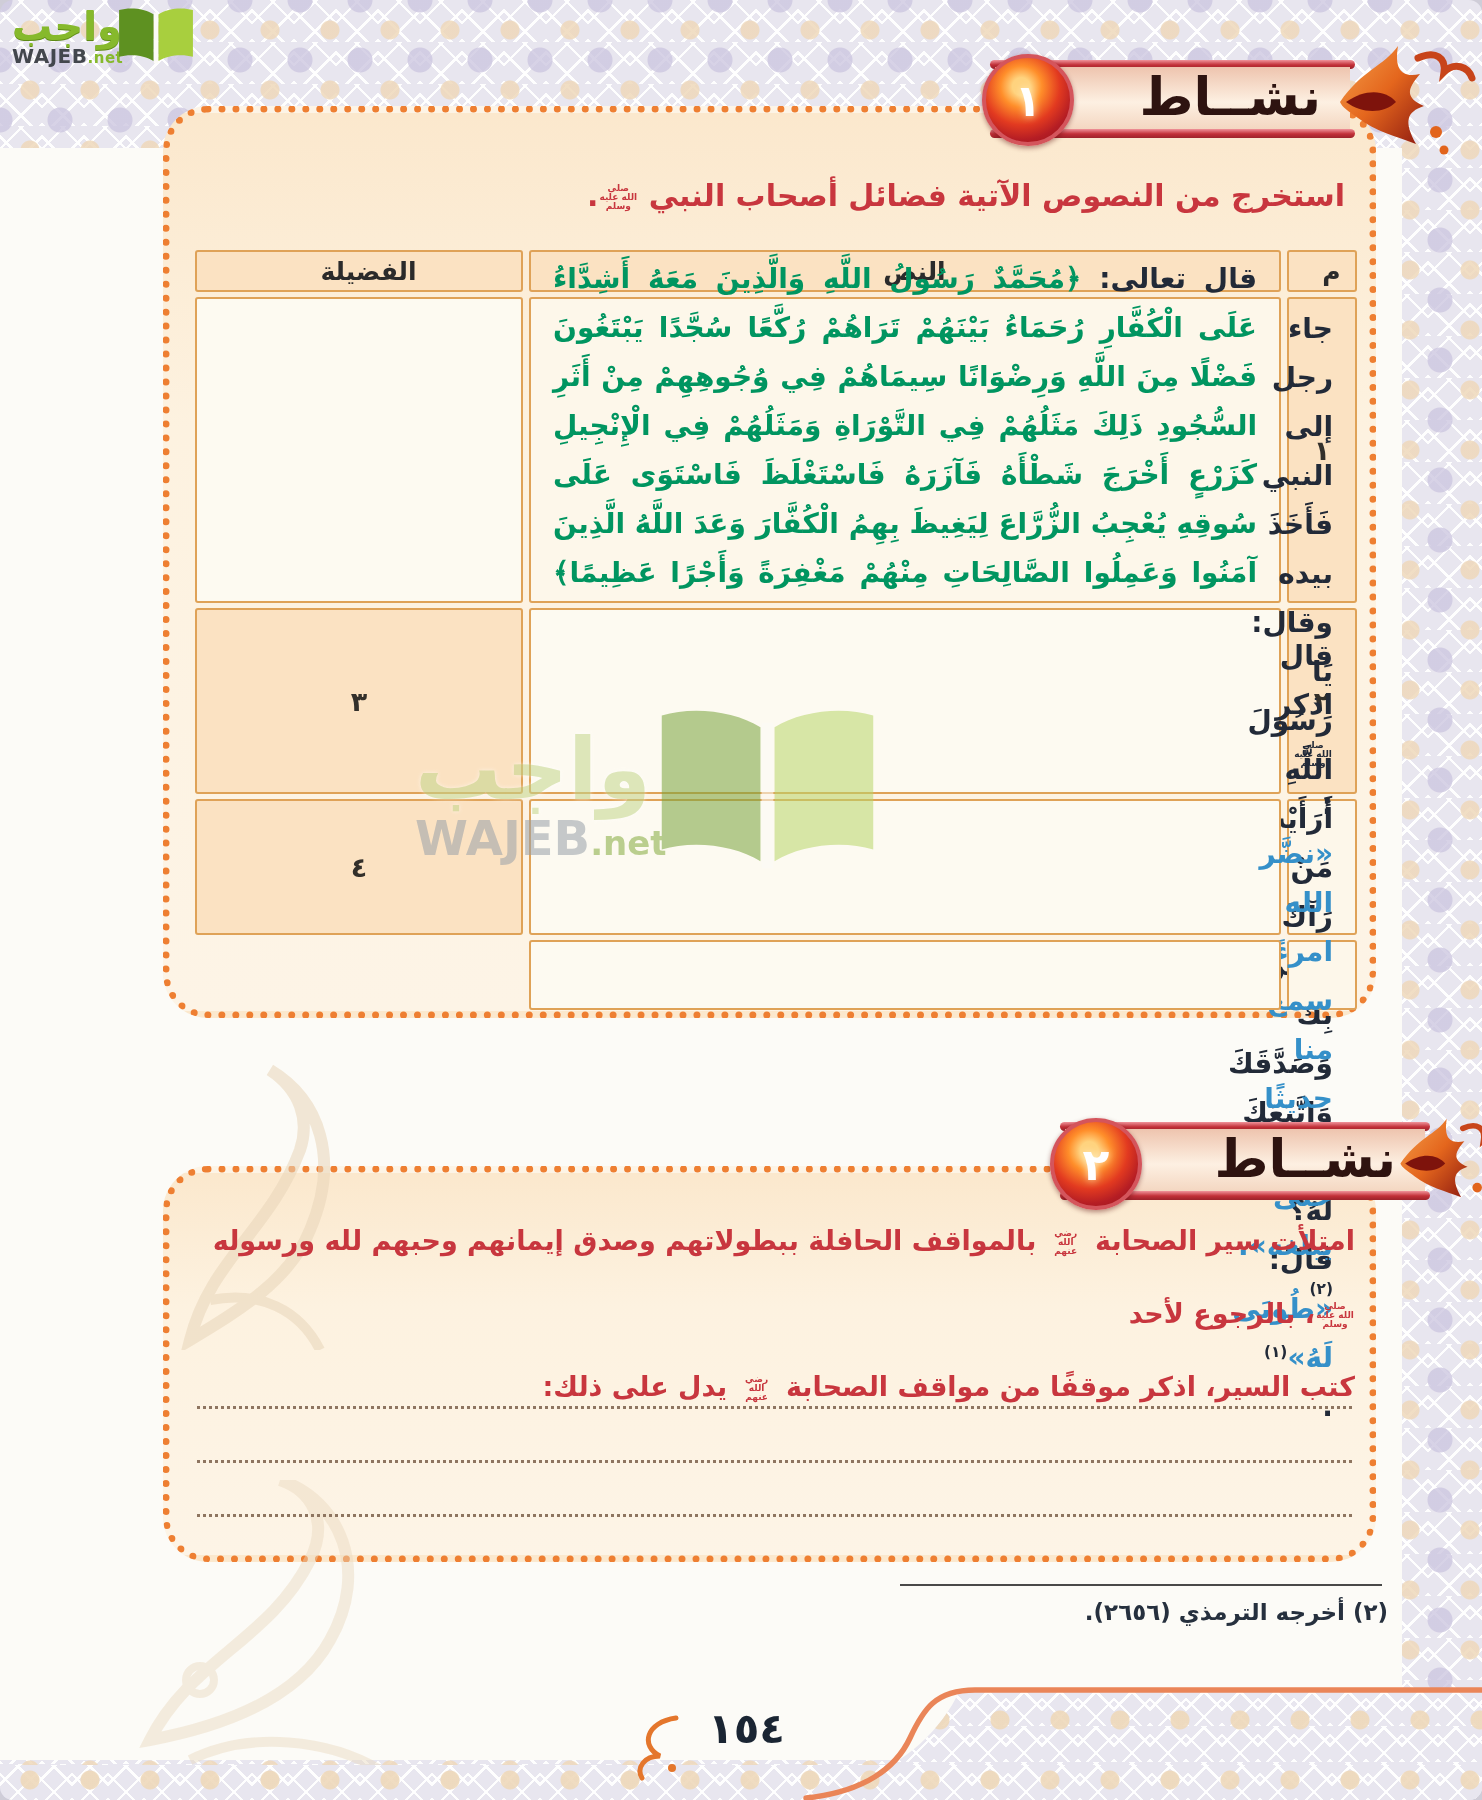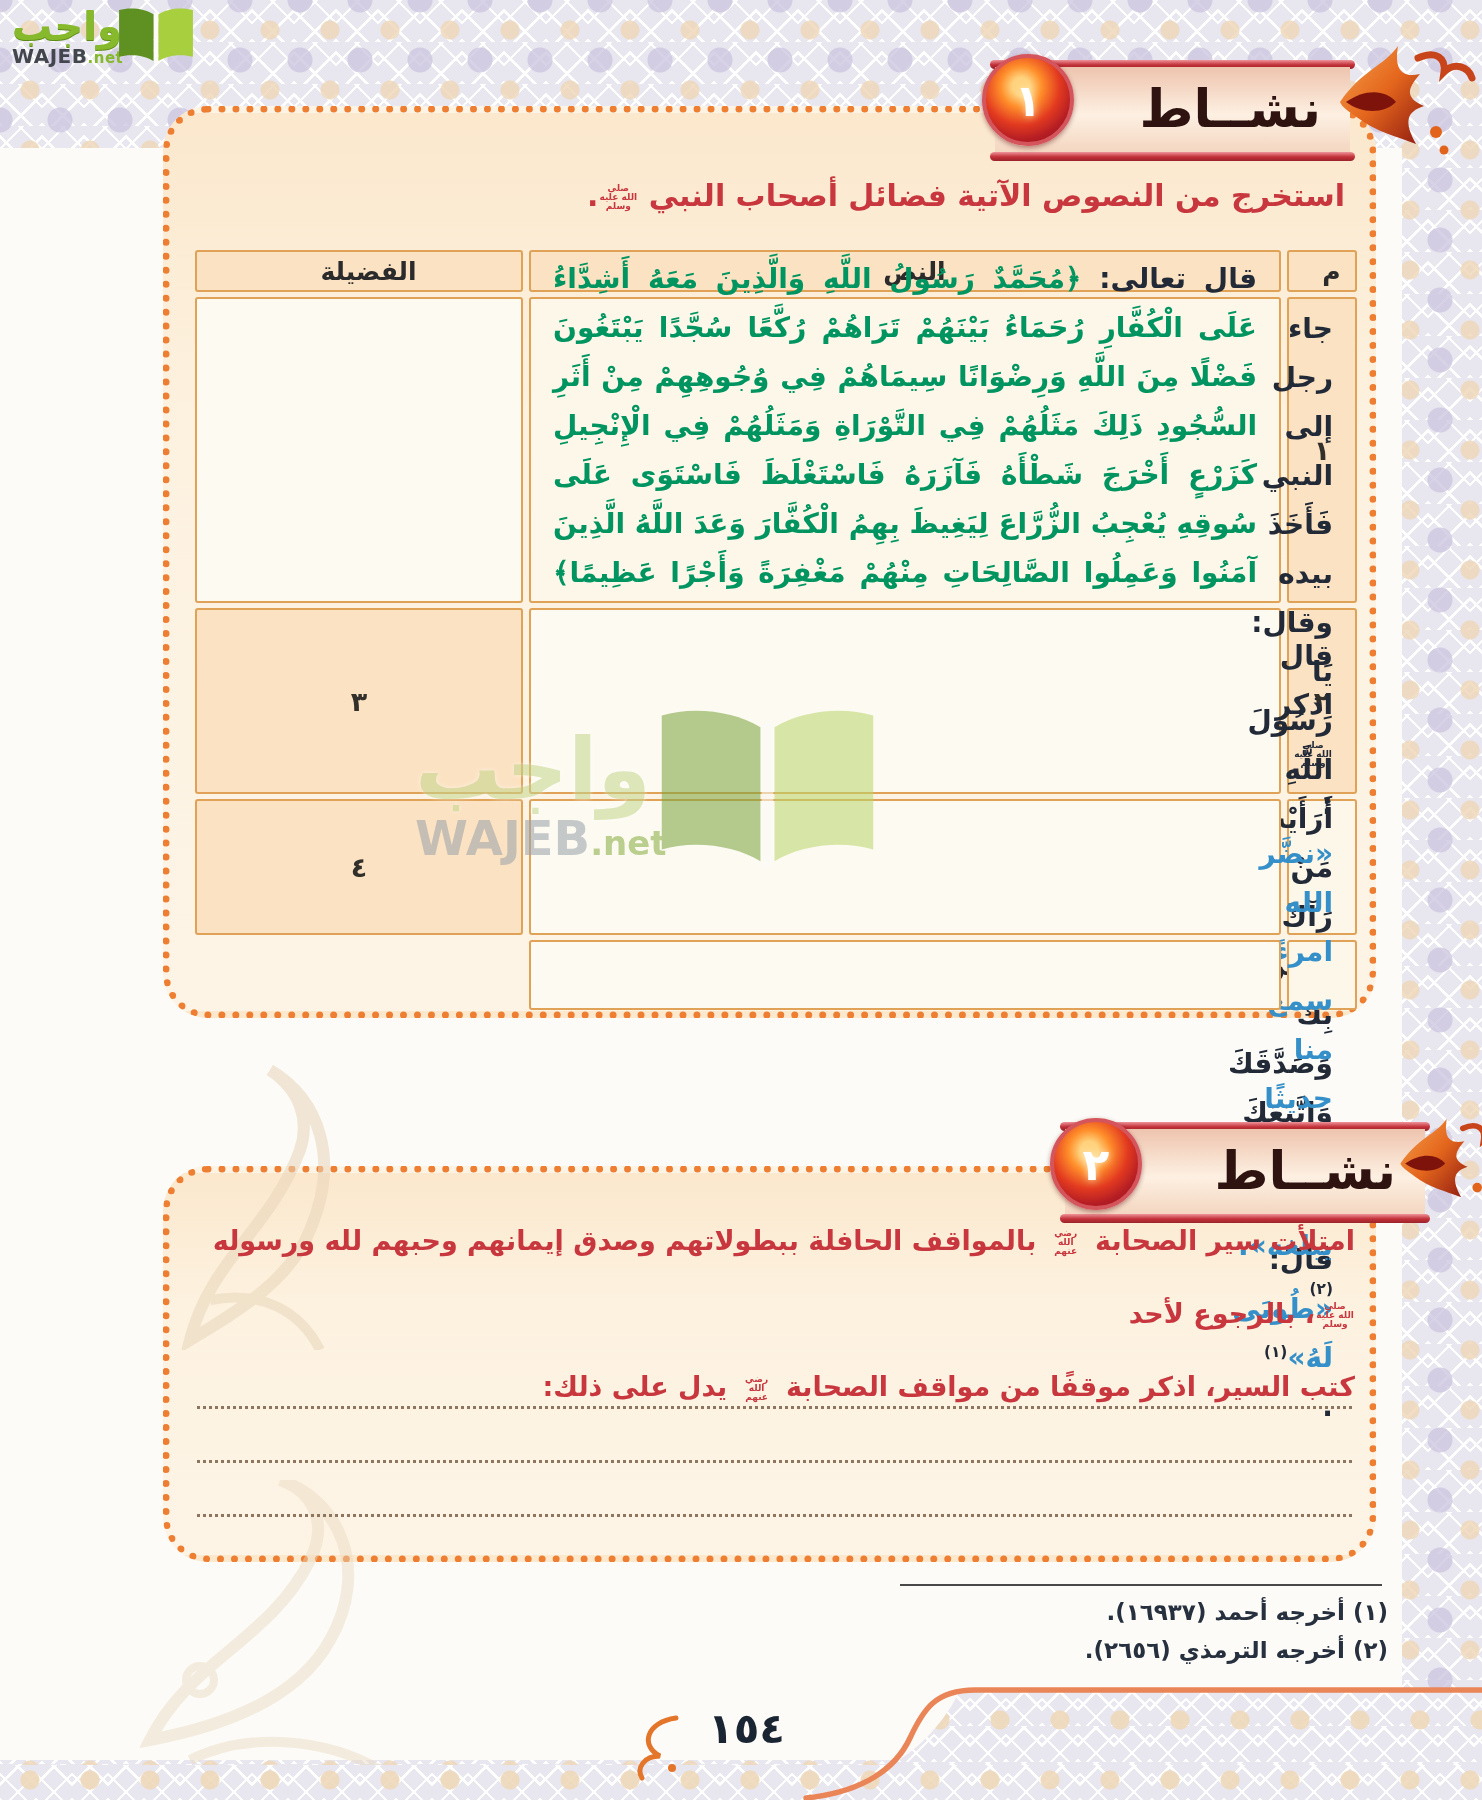--- a/index.html
+++ b/index.html
@@ -10,39 +10,40 @@
     background-color:#e8e6ef;
     background-image:
       radial-gradient(circle at 30px 30px, rgba(238,216,186,.85) 0 9px, rgba(238,216,186,0) 10px),
       radial-gradient(circle at 0px 0px, rgba(205,199,224,.8) 0 12px, rgba(205,199,224,0) 13px),
       radial-gradient(circle at 60px 0px, rgba(205,199,224,.8) 0 12px, rgba(205,199,224,0) 13px),
       radial-gradient(circle at 0px 60px, rgba(205,199,224,.8) 0 12px, rgba(205,199,224,0) 13px),
       radial-gradient(circle at 60px 60px, rgba(205,199,224,.8) 0 12px, rgba(205,199,224,0) 13px),
       repeating-linear-gradient(45deg, rgba(255,255,255,.95) 0 2.5px, rgba(255,255,255,0) 2.5px 21px),
       repeating-linear-gradient(-45deg, rgba(255,255,255,.95) 0 2.5px, rgba(255,255,255,0) 2.5px 21px);
     background-size:60px 60px,60px 60px,60px 60px,60px 60px,60px 60px,42px 42px,42px 42px;
+    border-radius:13px;
   }
   .white-panel{position:absolute;left:0;top:148px;width:1402px;height:1612px;background:#fcfbf7;z-index:1;}
 
   
   .logo{position:absolute;left:12px;top:6px;width:190px;height:70px;z-index:6;display:flex;align-items:flex-start;}
   .logo-textcol{width:98px;text-align:center;}
   .logo-ar{font-size:40px;font-weight:bold;color:var(--c-logo_green,#86b92c);line-height:1.0;text-shadow:0 1px 0 #5d8a14;}
   .logo-en{font-size:20px;font-weight:bold;color:#43474d;letter-spacing:.5px;line-height:1;}
   .logo-net{color:var(--c-logo_green,#86b92c);font-size:15px;}
   .logo-book{width:88px;height:64px;margin-left:2px;}
 
   
   .act-box{position:absolute;border:7px dotted var(--c-accent_orange,#ee7f32);border-radius:45px;
     background:linear-gradient(180deg,#fbe8cd 0%,#fdf2e0 35%,#fdf4e6 100%);z-index:2;}
   .act1-box{left:163px;top:106px;width:1213px;height:912px;}
   .act2-box{left:163px;top:1166px;width:1213px;height:396px;}
 
   
-  .act-bar{position:absolute;height:101px;z-index:5;}
+  .act-bar{position:absolute;height:78px;z-index:5;}
   .act-bar .rod{position:absolute;left:0;right:0;height:9px;border-radius:6px;
     background:linear-gradient(180deg,#f0949b 0%,#c23038 55%,#9c232b 100%);}
   .act-bar .rod-t{top:0;} .act-bar .rod-b{bottom:0;}
   .act-bar .bar-body{position:absolute;left:5px;right:5px;top:7px;bottom:7px;
     background:linear-gradient(180deg,#eec4ae 0%,#fdf0e2 55%,#f3d5bf 100%);}
   .act-title{position:absolute;right:34px;top:50%;transform:translateY(-54%);
     font-size:52px;font-weight:bold;color:#2e1310;z-index:2;white-space:nowrap;}
   .act1-bar{left:990px;top:60px;width:365px;}
   .act2-bar{left:1060px;top:1122px;width:370px;}
 
@@ -244,21 +245,20 @@
   </svg>
 
   <div class="act2-body" dir="rtl"><span>امتلأت سير الصحابة </span><span class="seg-hon">رضي الله عنهم</span><span> بالمواقف الحافلة ببطولاتهم وصدق إيمانهم وحبهم لله ورسوله </span><span class="seg-hon">صلى الله عليه وسلم</span><span>، بالرجوع لأحد</span><br><span>كتب السير، اذكر موقفًا من مواقف الصحابة </span><span class="seg-hon">رضي الله عنهم</span><span> يدل على ذلك:</span></div>
 
   <div class="answer-line" style="top:1406px;"></div>
   <div class="answer-line" style="top:1460px;"></div>
   <div class="answer-line" style="top:1514px;"></div>
 
   <div class="fn-sep"></div>
   <div class="footnotes">
-    <div>(١) أخرجه أحمد (١٦٩٣٧).</div>
     <div>(٢) أخرجه الترمذي (٢٦٥٦).</div>
   </div>
 
   <div class="strip-r"></div>
   <div class="strip-b"></div>
   <svg class="curve-svg" viewBox="0 0 722 120">
     <path d="M722 10 H215 C175 10 163 30 150 58 C136 88 104 112 46 118" fill="none" stroke="#ea8558" stroke-width="5.5" stroke-linecap="round"></path>
   </svg>
   <svg class="pn-curl" viewBox="0 0 60 70">
     <path d="M50 6 C20 10 14 34 34 44 C18 44 10 56 16 66" fill="none" stroke="#e4762c" stroke-width="5" stroke-linecap="round"></path>

